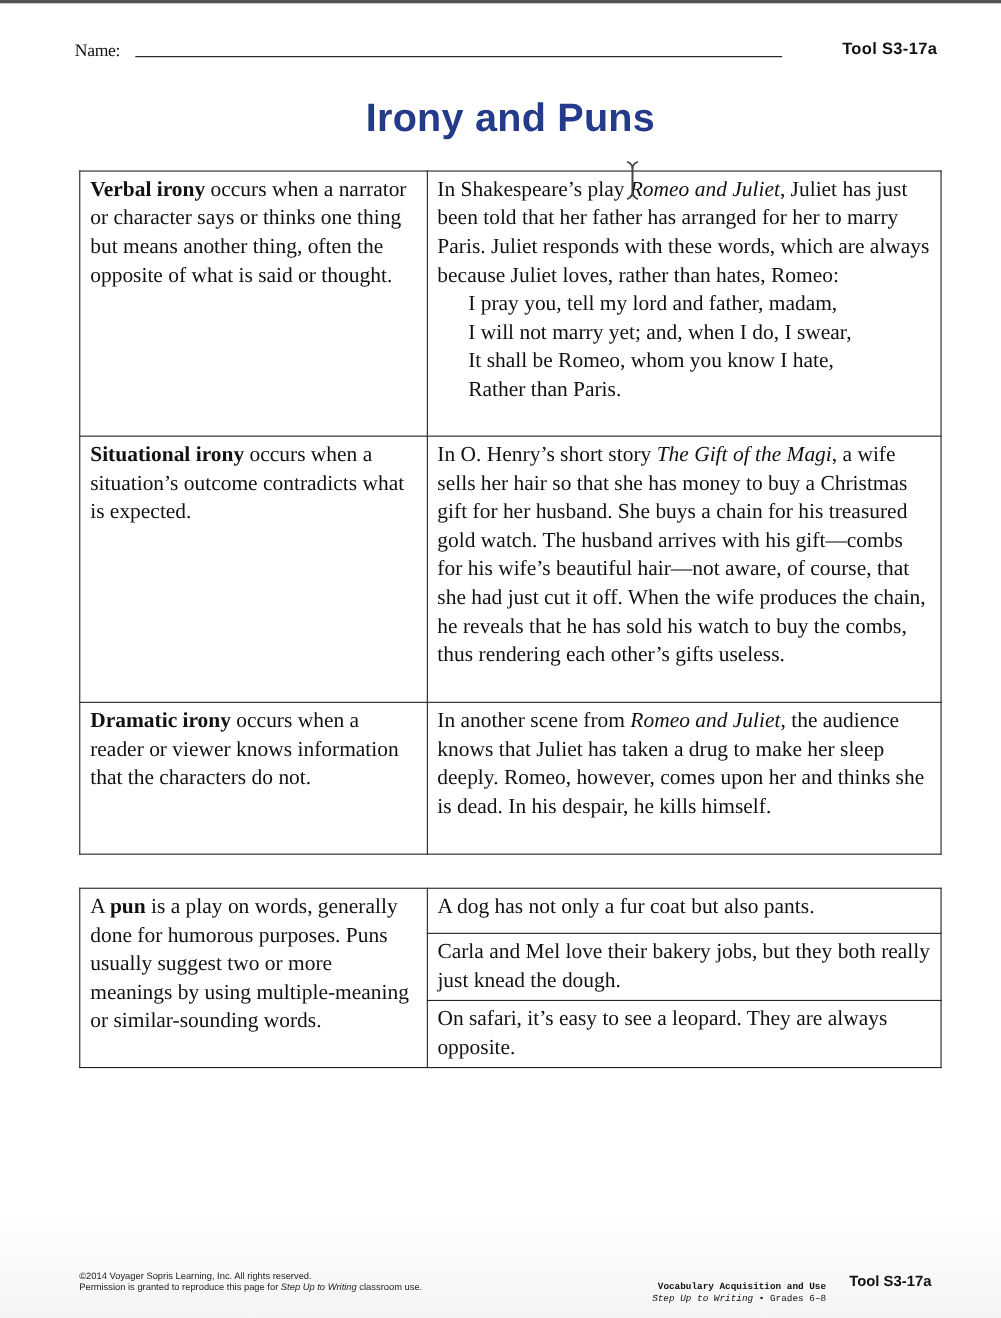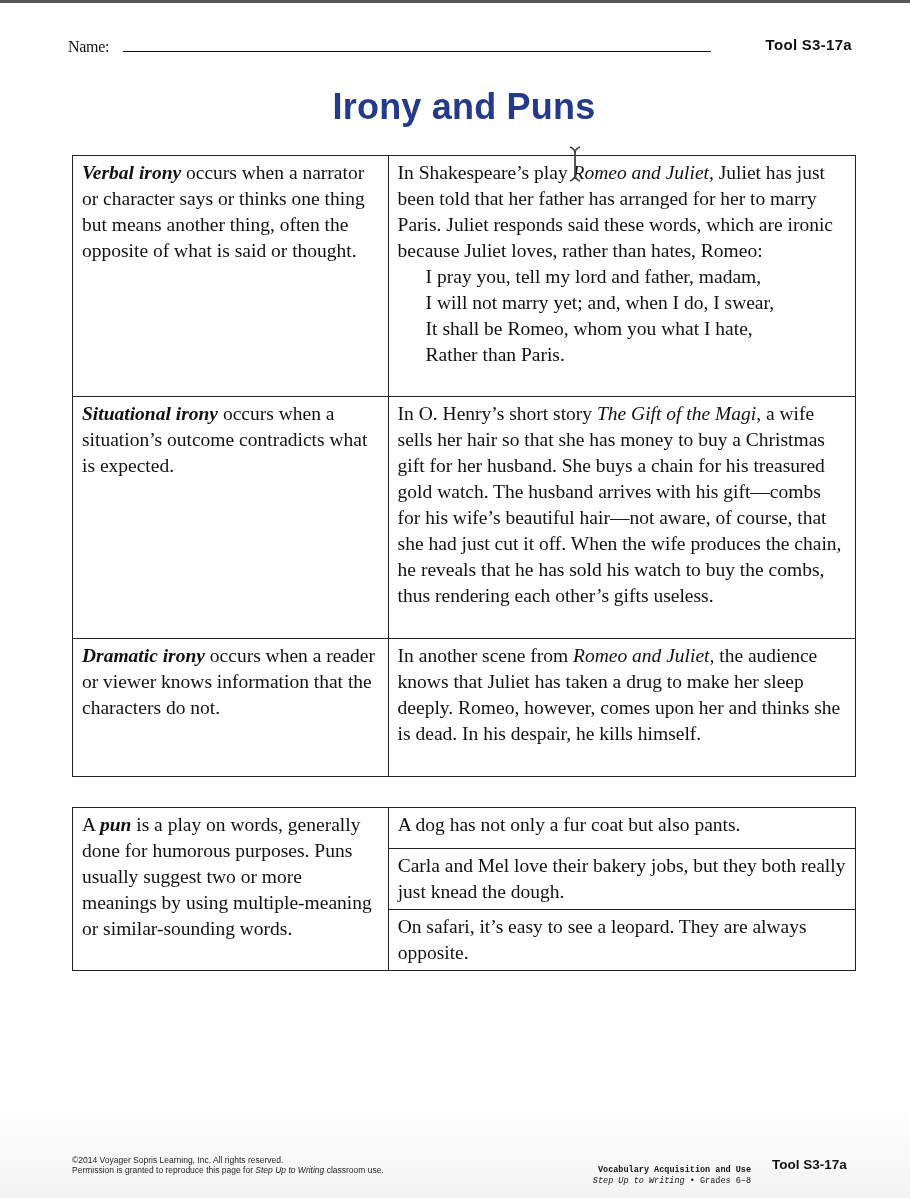--- a/index.html
+++ b/index.html
@@ -56,21 +56,21 @@
     .quote-line { padding-left: 28px; display: block; }
     .table-1 { top: 155px; }
     .table-1 tr.r1 td { height: 241px; }
     .table-1 tr.r2 td { height: 242px; }
     .table-1 tr.r3 td { height: 138px; }
     .table-2 { top: 807px; }
     .table-2 td.pun-def { vertical-align: top; padding-top: 4px; }
     .table-2 tr.p1 td.pun-ex { height: 41px; margin-left: 12px; }
     .table-2 tr.p2 td.pun-ex { height: 61px; }
     .table-2 tr.p3 td.pun-ex { height: 61px; }
-    b { font-weight: bold; font-style: italic; }
+    b { font-weight: bold; }
     i { font-style: italic; }
     .footer-left {
       position: absolute; left: 72px; top: 1155px;
       font-family: "Liberation Sans", sans-serif;
       font-size: 8.5px; line-height: 10px; color: #222;
     }
     .footer-mid {
       position: absolute; right: 159px; top: 1153px; text-align: right;
       font-family: Liberation Mono, monospace;
       font-size: 8.5px; line-height: 10.5px; color: #111; margin-top: 12px;
@@ -96,24 +96,24 @@
   <span class="name-line"></span>
   <span class="tool-id">Tool S3-17a</span>
 </div>
 
 <h1 class="page-title">Irony and Puns</h1>
 
 <table class="doc-table table-1">
   <tbody>
       <tr class="r1">
     <td class="col-left"><b>Verbal irony</b><span> occurs when a narrator or character says or thinks one thing but means another thing, often the opposite of what is said or thought.</span></td>
-    <td class="col-right"><span>In Shakespeare’s play </span><i>Romeo and Juliet</i><span>, Juliet has just been told that her father has arranged for her to marry Paris. Juliet responds said these words, which are ironic because Juliet loves, rather than hates, Romeo:</span>
+    <td class="col-right"><span>In Shakespeare’s play </span><i>Romeo and Juliet</i><span>, Juliet has just been told that her father has arranged for her to marry Paris. Juliet responds with these words, which are always because Juliet loves, rather than hates, Romeo:</span>
       <span class="quote-line">I pray you, tell my lord and father, madam,</span>
       <span class="quote-line">I will not marry yet; and, when I do, I swear,</span>
-      <span class="quote-line">It shall be Romeo, whom you what I hate,</span>
+      <span class="quote-line">It shall be Romeo, whom you know I hate,</span>
       <span class="quote-line">Rather than Paris.</span>
     </td>
   </tr>
   <tr class="r2">
     <td class="col-left"><b>Situational irony</b><span> occurs when a situation’s outcome contradicts what is expected.</span></td>
     <td class="col-right"><span>In O. Henry’s short story </span><i>The Gift of the Magi</i><span>, a wife sells her hair so that she has money to buy a Christmas gift for her husband. She buys a chain for his treasured gold watch. The husband arrives with his gift—combs for his wife’s beautiful hair—not aware, of course, that she had just cut it off. When the wife produces the chain, he reveals that he has sold his watch to buy the combs, thus rendering each other’s gifts useless.</span></td>
   </tr>
   <tr class="r3">
     <td class="col-left"><b>Dramatic irony</b><span> occurs when a reader or viewer knows information that the characters do not.</span></td>
     <td class="col-right"><span>In another scene from </span><i>Romeo and Juliet</i><span>, the audience knows that Juliet has taken a drug to make her sleep deeply. Romeo, however, comes upon her and thinks she is dead. In his despair, he kills himself.</span></td>

